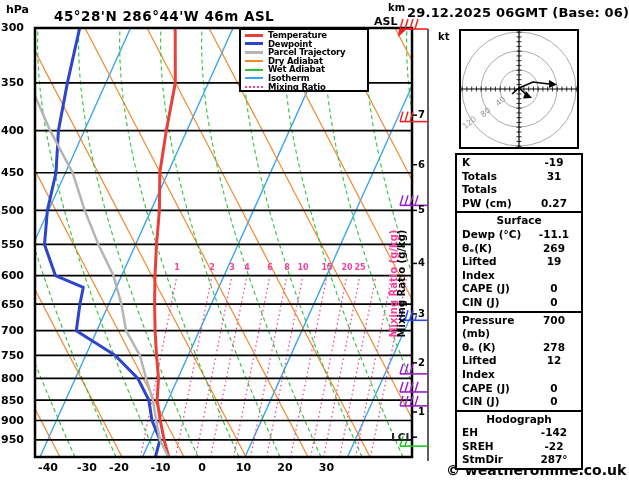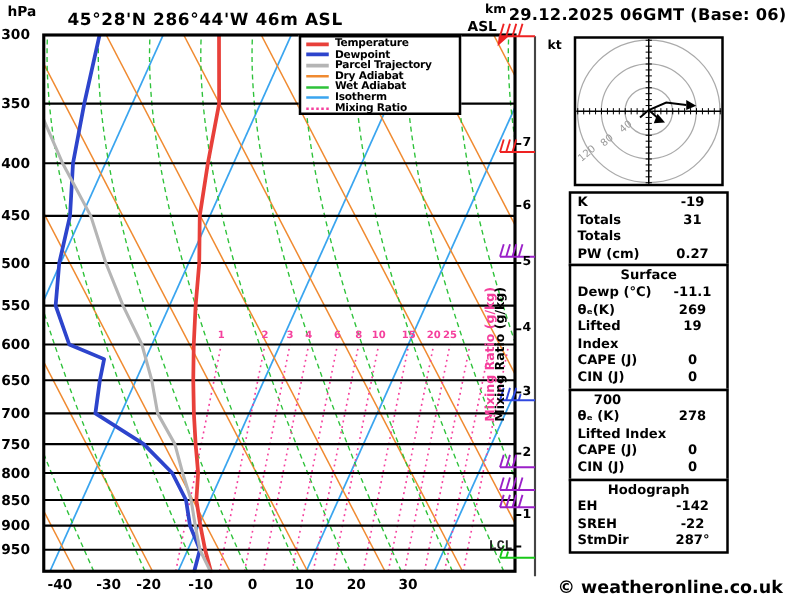--- a/index.html
+++ b/index.html
@@ -8,21 +8,21 @@
   svg{position:absolute;left:0;top:0;}
   .abs{position:absolute;white-space:nowrap;}
   .hpa{left:6px;top:3px;font-size:11px;font-weight:700;}
   .title{left:54px;top:8px;font-size:13.5px;font-weight:700;letter-spacing:.5px;}
   .km{left:377px;top:2px;font-size:10px;font-weight:700;margin-left:11px;}
   .asl{left:374px;top:15px;font-size:11px;font-weight:700;}
   .date{left:407px;top:5px;font-size:13px;font-weight:700;letter-spacing:.2px;}
   .xtitle{left:35px;top:469px;width:377px;text-align:center;font-size:12.5px;font-weight:600;}
   .footer{left:446px;top:462px;font-size:14px;font-weight:700;}
   .kt{left:438px;top:31px;font-size:10px;font-weight:700;}
-  .lcl{left:391px;top:431px;font-size:10.5px;font-weight:700;color:#222;font-family:Liberation Mono, monospace;}
+  .lcl{left:391px;top:431px;font-size:10.5px;font-weight:700;color:#222;}
   .mr-rot{width:130px;text-align:center;transform:rotate(-90deg);font-size:10px;font-weight:700;}
   .legend{left:239px;top:28px;width:130px;height:64px;border:2px solid #000;background:#fff;
           box-sizing:border-box;padding:1px 0 0 4px;z-index:5;}
   .legend-row{display:flex;align-items:center;height:8.6px;}
   .legend-swatch{width:18px;margin-right:5px;flex:none;}
   .legend-label{font-size:8.5px;font-weight:600;letter-spacing:-.2px;line-height:8.6px;}
   .ptick{position:absolute;left:1px;width:15px;text-align:right;font-size:11px;font-weight:700;}
   .xtick{position:absolute;top:461px;width:40px;text-align:center;font-size:11px;font-weight:600;}
   .kmtick{position:absolute;left:418px;font-size:10px;font-weight:600;}
   .mrnum{position:absolute;top:263px;width:16px;text-align:center;font-size:8px;font-weight:700;}
@@ -362,28 +362,30 @@
           <span class="lbl">CAPE (J)</span>
           <span class="val">0</span>
         </div>
         <div class="trow">
           <span class="lbl">CIN (J)</span>
           <span class="val">0</span>
         </div>
       </div>
       <div class="tsec">
         <div class="trow">
+          <span class="lbl">Pressure (mb)</span>
           <span class="val">700</span>
         </div>
         <div class="trow">
           <span class="lbl">θₑ (K)</span>
           <span class="val">278</span>
         </div>
         <div class="trow">
           <span class="lbl">Lifted Index</span>
+          <span class="val">12</span>
         </div>
         <div class="trow">
           <span class="lbl">CAPE (J)</span>
           <span class="val">0</span>
         </div>
         <div class="trow">
           <span class="lbl">CIN (J)</span>
           <span class="val">0</span>
         </div>
       </div>

